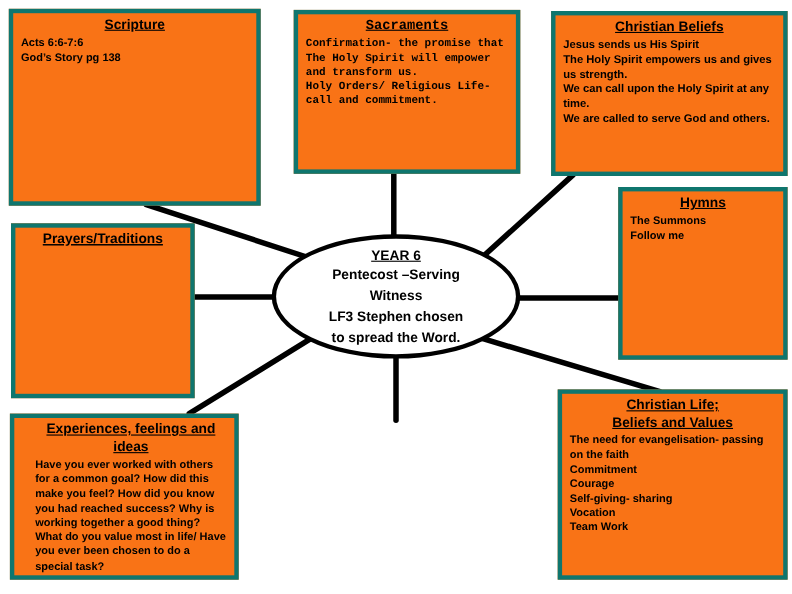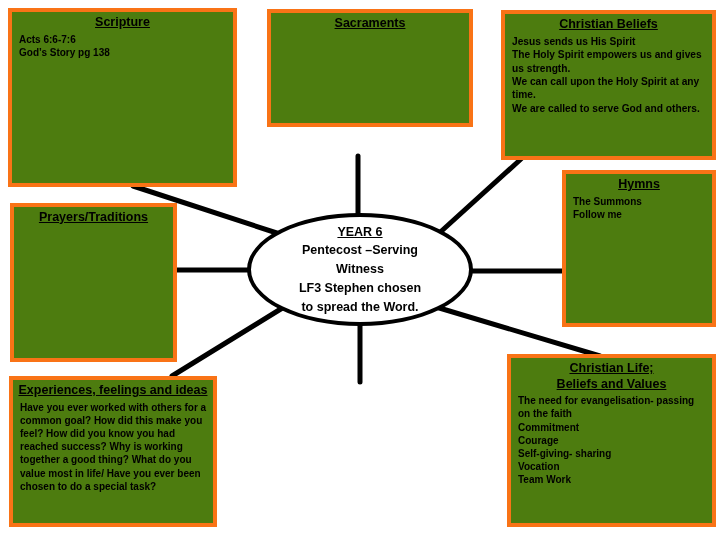--- a/index.html
+++ b/index.html
@@ -3,46 +3,46 @@
 <meta charset="utf-8">
 <style>
   html,body{margin:0;padding:0;background:#ffffff;}
   .canvas{
     position:relative;width:720px;height:540px;background:#ffffff;
     font-family:"Liberation Sans",sans-serif;font-weight:bold;color:#000;
     overflow:hidden;
   }
   .connectors{position:absolute;left:0;top:0;width:720px;height:540px;}
   .box{
-    position:absolute;border:4px solid #f97316;background:#4d7c0f;
+    position:absolute;border:4px solid #0f766e;background:#f97316;
     box-sizing:border-box;
   }
   .box-title{
     font-size:12.5px;text-decoration:underline;text-align:center;
     margin:3px 4px 2px;line-height:1.25;
   }
   .box-body{
     font-size:10px;line-height:1.32;margin:1px 5px 0 7px;
   }
   .lines{white-space:pre-line;}
   .ellipse{
     position:absolute;left:247px;top:213px;width:226px;height:113px;
     border:4px solid #000;border-radius:50%;background:#ffffff;
     box-sizing:border-box;display:flex;flex-direction:column;
     align-items:center;justify-content:center;text-align:center;
     font-size:12.5px;line-height:1.5;
   }
   .ellipse-title{text-decoration:underline;}
   
   .scripture      {left:8px;  top:8px;  width:229px;height:179px;}
-  .sacraments     {left:267px;top:9px;  width:206px;height:118px;}
+  .sacraments     {left:267px;top:9px;  width:206px;height:149px;font-family:Liberation Mono, monospace;}
   .christian-beliefs{left:501px;top:10px;width:215px;height:150px;}
   .hymns          {left:562px;top:170px;width:154px;height:157px;}
   .prayers        {left:10px; top:203px;width:167px;height:159px;text-decoration:underline;}
-  .experiences    {left:9px;  top:376px;width:208px;height:151px;}
+  .experiences    {left:9px;  top:376px;width:208px;height:151px;padding-left:12px;}
   .art            {left:272px;top:380px;width:211px;height:147px;}
   .christian-life {left:507px;top:354px;width:209px;height:173px;}
   .art .box-title{text-align:left;margin:12px 4px 1px 13px;}
   .art .box-body{margin-left:13px;font-size:10.5px;}
   .christian-beliefs .box-body{font-size:10.2px;}
   .title-lines{white-space:pre-line;text-decoration:underline;}
 </style>
 </head>
 <body>
 
@@ -60,20 +60,22 @@
   </svg>
 
   <div class="box scripture">
     <div class="box-title">Scripture</div>
     <div class="box-body lines">Acts 6:6-7:6
 God’s Story pg 138</div>
   </div>
 
   <div class="box sacraments">
     <div class="box-title">Sacraments</div>
+    <div class="box-body lines">Confirmation- the promise that The Holy Spirit will empower and transform us.
+Holy Orders/ Religious Life- call and commitment.</div>
   </div>
 
   <div class="box christian-beliefs">
     <div class="box-title">Christian Beliefs</div>
     <div class="box-body lines">Jesus sends us His Spirit
 The Holy Spirit empowers us and gives us strength.
 We can call upon the Holy Spirit at any time.
 We are called to serve God and others.</div>
   </div>
 

